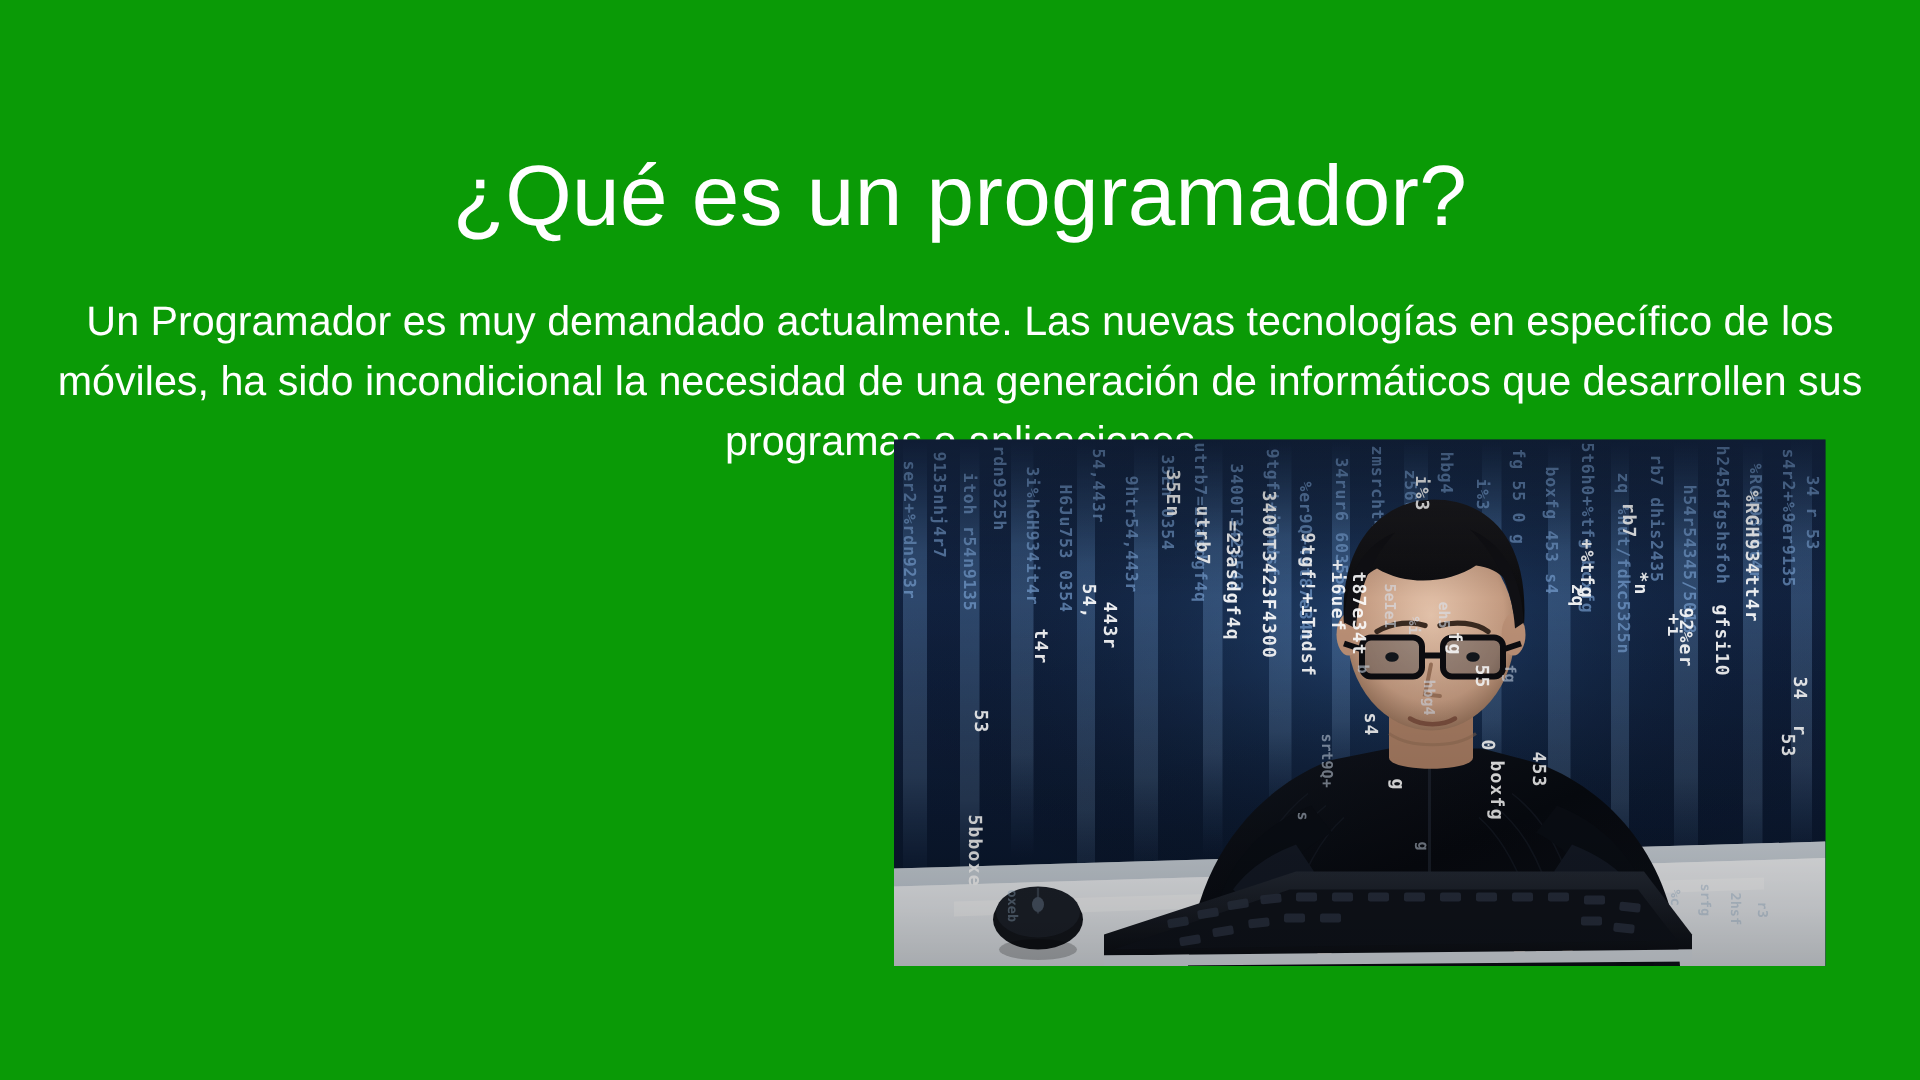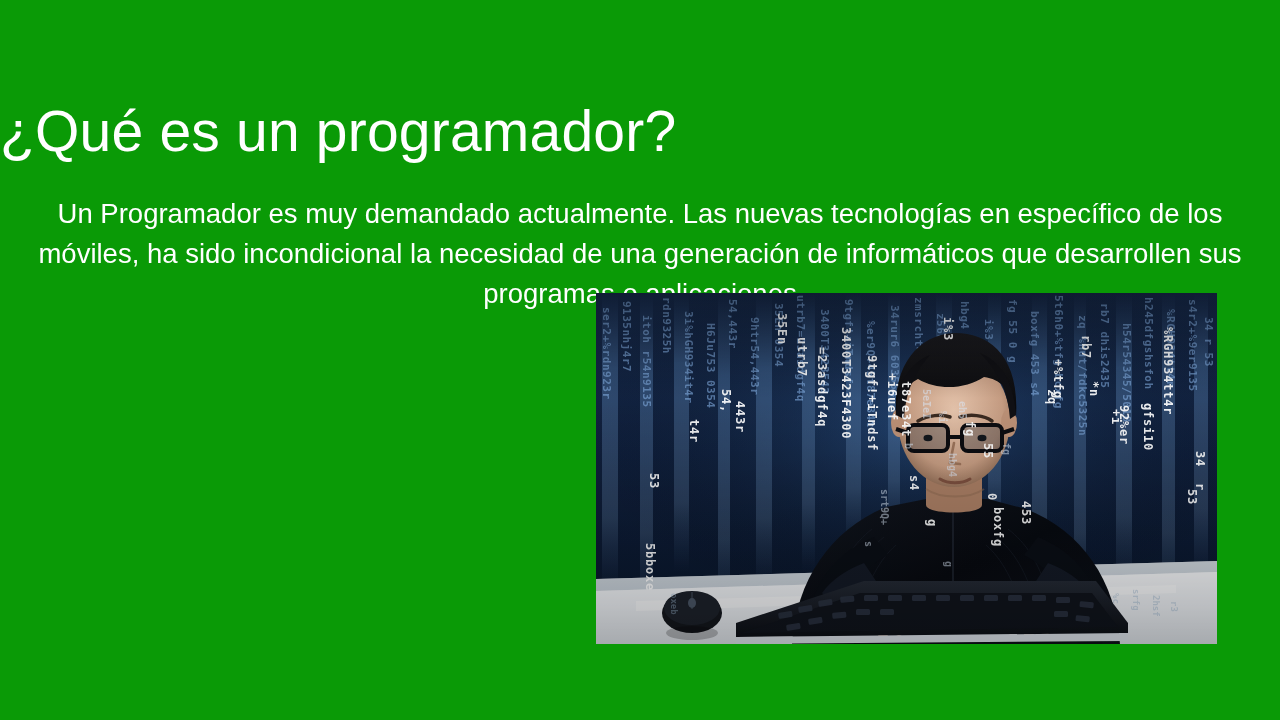--- a/index.html
+++ b/index.html
@@ -18,20 +18,21 @@
     width: 1280px;
     height: 720px;
     background: #0a9a06;
     overflow: hidden;
   }
   #slide-title {
     position: absolute;
     left: 0;
     top: 62px;
     width: 1280px;
+    text-align: center;
     color: #ffffff;
     font-size: 57px;
     font-weight: 400;
     line-height: 1.12;
     letter-spacing: 0.2px;
     white-space: nowrap;
   }
   #slide-body {
     position: absolute;
     left: 36px;

